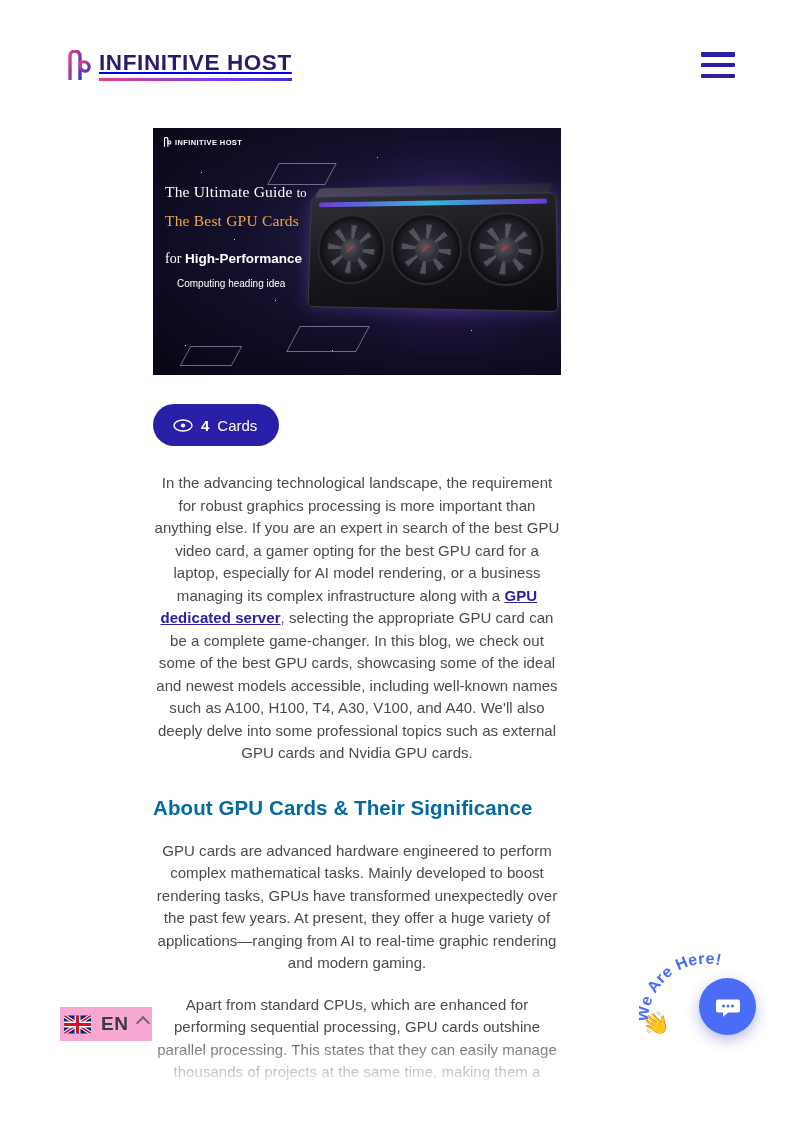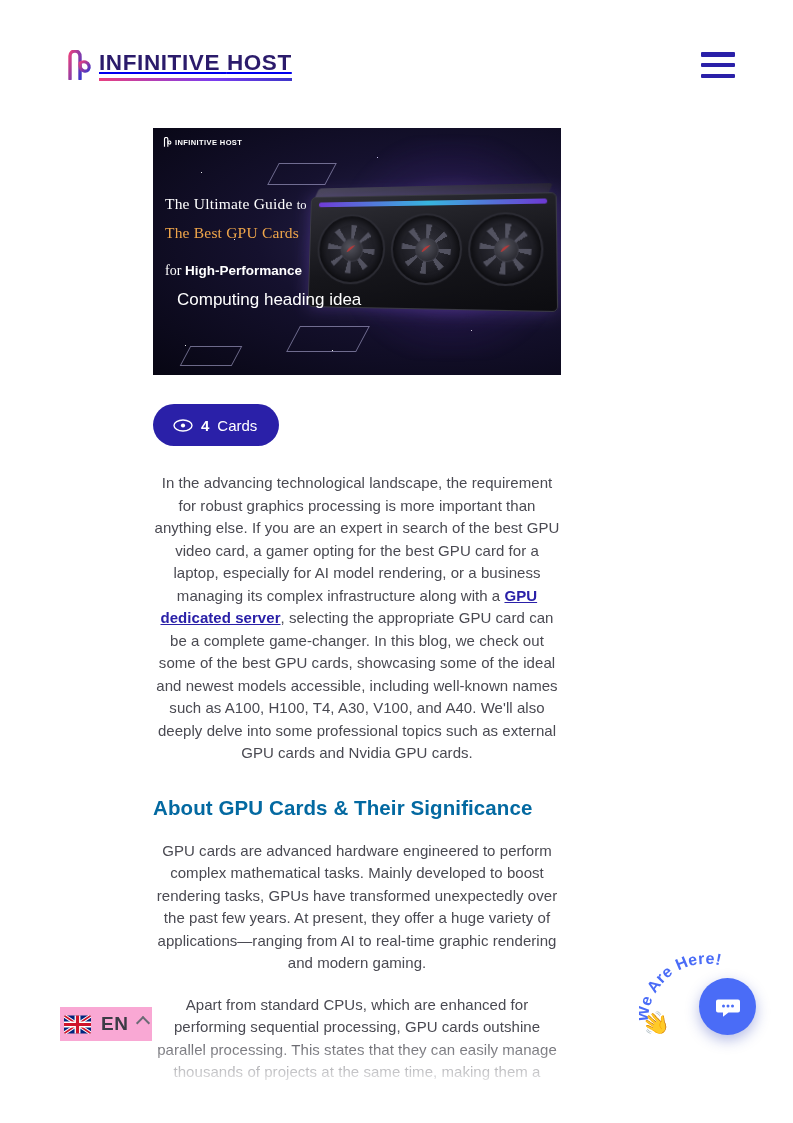--- a/index.html
+++ b/index.html
@@ -126,41 +126,41 @@
     font-weight: bold;
     color: #ffffff;
     letter-spacing: .4px;
   }
   .hero-logo .hl-mark {
     width: 9px; height: 10px;
   }
   .hero-copy {
     position: absolute;
     left: 12px;
-    top: 68px;
+    top: 56px;
     width: 210px;
     color: #ffffff;
   }
   .hero-line { line-height: 1.05; margin-bottom: 13px; }
   .hl1 {
     font-family: "Liberation Serif", serif;
     font-size: 15.5px;
     letter-spacing: .2px;
   }
   .hl1 .small { font-size: 12.5px; }
   .hl2 {
     font-family: "Liberation Serif", serif;
     font-size: 15.5px;
     color: #f0a64a;
     letter-spacing: .2px;
   }
   .hl3 { font-size: 13.5px; margin-top: 22px; }
   .hl3 .lead { font-family: "Liberation Serif", serif; font-size: 14px; }
   .hl3 .bold { font-weight: bold; }
-  .hl4 { font-size: 17px; padding-left: 12px; }
+  .hl4 { font-size: 10px; padding-left: 12px; }
 
   
   .wire {
     position: absolute;
     border: 1px solid rgba(190,185,230,.55);
     transform: skewX(-28deg);
   }
   .wire.w1 { left: 120px; top: 35px; width: 58px; height: 22px; }
   .wire.w2 { left: 140px; top: 198px; width: 70px; height: 26px; }
   .wire.w3 { left: 32px; top: 218px; width: 52px; height: 20px; }

